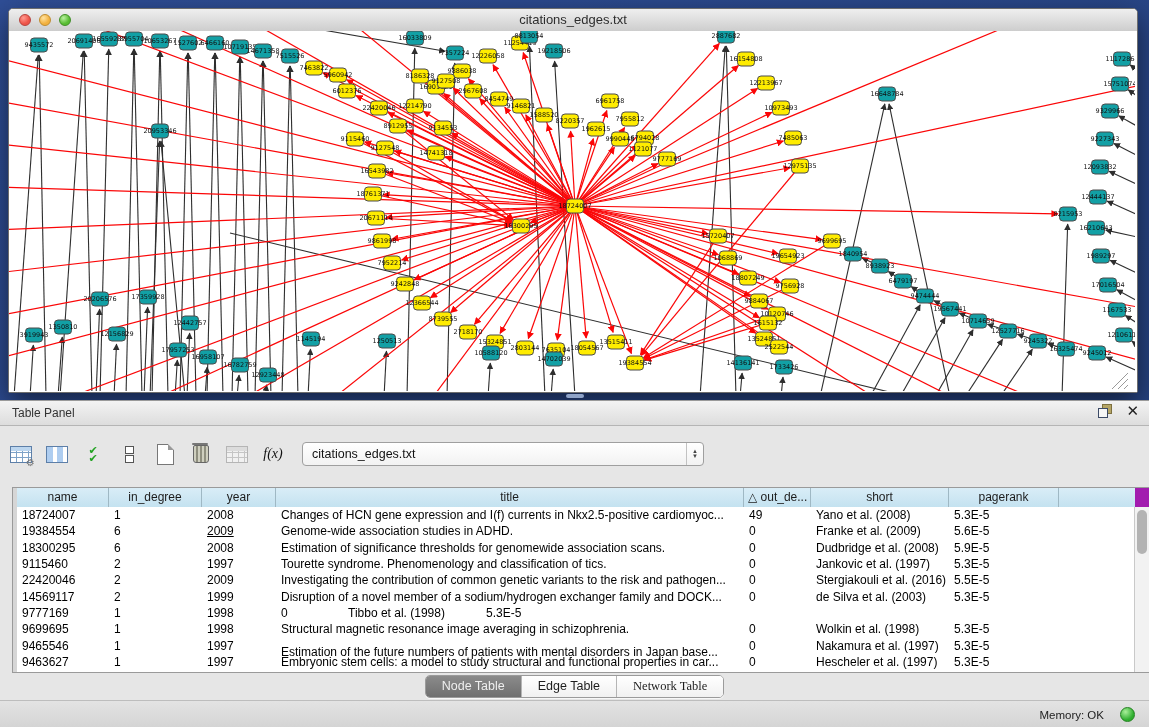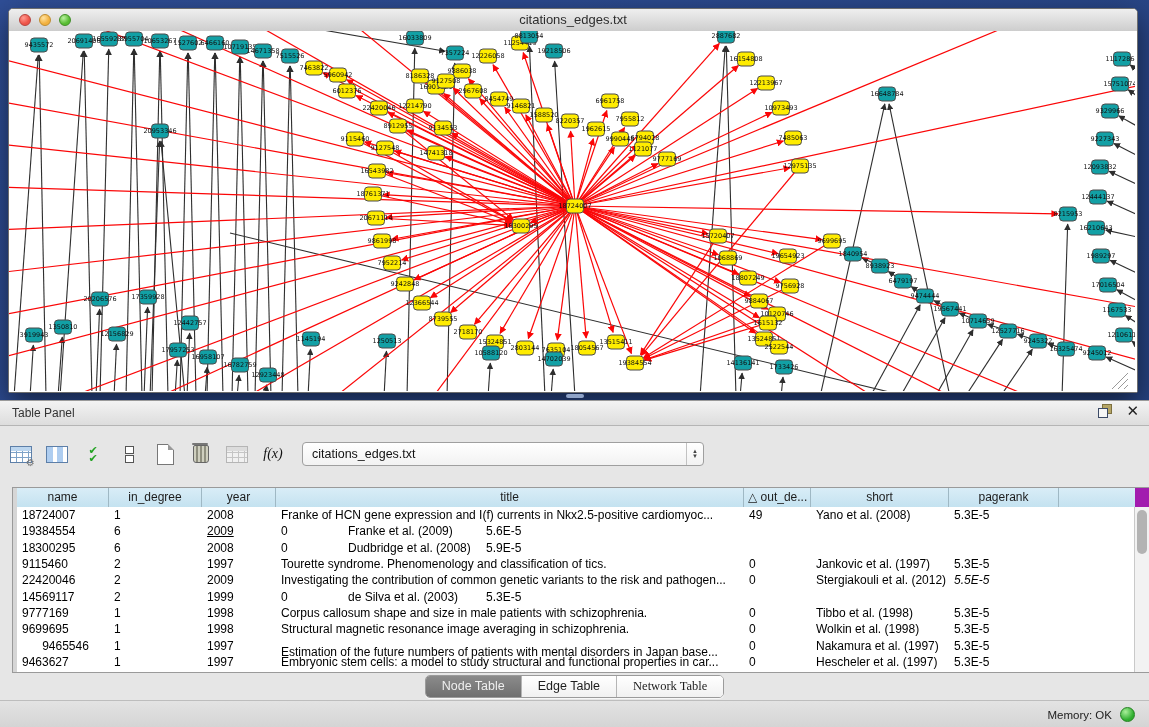--- a/index.html
+++ b/index.html
@@ -76,21 +76,21 @@
   .tab-row{position:absolute;left:0;top:274px;width:100%;display:flex;justify-content:center;}
   .seg{display:flex;border:1px solid #9b9b9b;border-radius:5px;overflow:hidden;background:#fff;
     box-shadow:0 1px 0 rgba(255,255,255,.7);}
   .seg-btn{padding:3px 16px;font-size:12.5px;color:#1d1d1d;background:linear-gradient(#ffffff,#f1f1f1);
     border-right:1px solid #b5b5b5;cursor:default;}
   .seg-btn:last-child{border-right:none;font-family:Liberation Serif, serif;}
   .seg-btn.selected{background:linear-gradient(#8b8b8b,#6f6f6f);color:#efefef;}
   
   .status-bar{position:absolute;left:0;bottom:0;width:100%;height:27px;background:linear-gradient(#e3e3e3,#d4d4d4);
     border-top:1px solid #bdbdbd;display:flex;align-items:center;justify-content:flex-end;}
-  .mem-label{font-size:11.5px;color:#222;margin-right:8px;}
+  .mem-label{font-size:11.5px;color:#222;margin-right:16px;}
   .mem-orb{width:13px;height:13px;border-radius:50%;margin-right:14px;
     background:radial-gradient(circle at 35% 30%,#a9ef9a,#2fae2f 65%);border:1px solid #22821f;}
 </style>
 </head>
 <body>
 
 <div class="net-window">
   <div class="titlebar">
     <div class="lights">
       <div class="light red"></div>
@@ -807,87 +807,89 @@
         <div class="th" style="width: 468px;">title</div>
         <div class="th sorted" style="width: 67px;">△ out_de...</div>
         <div class="th" style="width: 138px;">short</div>
         <div class="th" style="width: 110px;">pagerank</div>
       </div>
     <div class="tbl-body" id="tblbody">
         <div class="tr">
           <div class="td" style="width: 92px;">18724007</div>
           <div class="td" style="width: 93px;">1</div>
           <div class="td" style="width: 74px;">2008</div>
-          <div class="td" style="width: 468px;">Franke of HCN gene expression and I(f) currents in Nkx2.5-positive cardiomyoc...</div>
+          <div class="td" style="width: 468px;">Changes of HCN gene expression and I(f) currents in Nkx2.5-positive cardiomyoc...</div>
           <div class="td" style="width: 67px;">49</div>
           <div class="td" style="width: 138px;">Yano et al. (2008)</div>
           <div class="td" style="width: 110px;">5.3E-5</div>
         </div>
         <div class="tr">
           <div class="td" style="width: 92px;">19384554</div>
           <div class="td" style="width: 93px;">6</div>
           <div class="td" style="width: 74px; text-decoration: underline;">2009</div>
+          <div class="td" style="width: 468px;">Genome-wide association studies in ADHD.</div>
           <div class="td" style="width: 67px;">0</div>
           <div class="td" style="width: 138px;">Franke et al. (2009)</div>
           <div class="td" style="width: 110px;">5.6E-5</div>
         </div>
         <div class="tr">
           <div class="td" style="width: 92px;">18300295</div>
           <div class="td" style="width: 93px;">6</div>
           <div class="td" style="width: 74px;">2008</div>
+          <div class="td" style="width: 468px;">Estimation of significance thresholds for genomewide association scans.</div>
           <div class="td" style="width: 67px;">0</div>
           <div class="td" style="width: 138px;">Dudbridge et al. (2008)</div>
           <div class="td" style="width: 110px;">5.9E-5</div>
         </div>
         <div class="tr">
           <div class="td" style="width: 92px;">9115460</div>
           <div class="td" style="width: 93px;">2</div>
           <div class="td" style="width: 74px;">1997</div>
           <div class="td" style="width: 468px;">Tourette syndrome. Phenomenology and classification of tics.</div>
           <div class="td" style="width: 67px;">0</div>
           <div class="td" style="width: 138px;">Jankovic et al. (1997)</div>
           <div class="td" style="width: 110px;">5.3E-5</div>
         </div>
         <div class="tr">
           <div class="td" style="width: 92px;">22420046</div>
           <div class="td" style="width: 93px;">2</div>
           <div class="td" style="width: 74px;">2009</div>
           <div class="td" style="width: 468px;">Investigating the contribution of common genetic variants to the risk and pathogen...</div>
           <div class="td" style="width: 67px;">0</div>
-          <div class="td" style="width: 138px;">Stergiakouli et al. (2012)</div>
-          <div class="td" style="width: 110px; font-style: italic;">5.5E-5</div>
+          <div class="td" style="width: 138px;">Stergiakouli et al. (2016)</div>
+          <div class="td" style="width: 110px;">5.5E-5</div>
         </div>
         <div class="tr">
           <div class="td" style="width: 92px;">14569117</div>
           <div class="td" style="width: 93px;">2</div>
           <div class="td" style="width: 74px;">1999</div>
+          <div class="td" style="width: 468px;">Disruption of a novel member of a sodium/hydrogen exchanger family and DOCK...</div>
           <div class="td" style="width: 67px;">0</div>
           <div class="td" style="width: 138px;">de Silva et al. (2003)</div>
           <div class="td" style="width: 110px;">5.3E-5</div>
         </div>
         <div class="tr">
           <div class="td" style="width: 92px;">9777169</div>
           <div class="td" style="width: 93px;">1</div>
           <div class="td" style="width: 74px;">1998</div>
-          <div class="td" style="width: 468px;">Corpus callosum shape and size in male patients with schizophrenia.</div>
           <div class="td" style="width: 67px;">0</div>
           <div class="td" style="width: 138px;">Tibbo et al. (1998)</div>
           <div class="td" style="width: 110px;">5.3E-5</div>
         </div>
         <div class="tr">
           <div class="td" style="width: 92px;">9699695</div>
           <div class="td" style="width: 93px;">1</div>
           <div class="td" style="width: 74px;">1998</div>
           <div class="td" style="width: 468px;">Structural magnetic resonance image averaging in schizophrenia.</div>
           <div class="td" style="width: 67px;">0</div>
           <div class="td" style="width: 138px;">Wolkin et al. (1998)</div>
           <div class="td" style="width: 110px;">5.3E-5</div>
         </div>
         <div class="tr">
-          <div class="td" style="width: 92px; text-align: center;">9465546</div>
+          <div class="td" style="width: 92px;">9465546</div>
           <div class="td" style="width: 93px;">1</div>
           <div class="td" style="width: 74px;">1997</div>
           <div class="td" style="width: 468px; margin-top: 13px;">Estimation of the future numbers of patients with mental disorders in Japan base...</div>
           <div class="td" style="width: 67px;">0</div>
           <div class="td" style="width: 138px;">Nakamura et al. (1997)</div>
           <div class="td" style="width: 110px;">5.3E-5</div>
         </div>
         <div class="tr">
           <div class="td" style="width: 92px;">9463627</div>
           <div class="td" style="width: 93px;">1</div>

